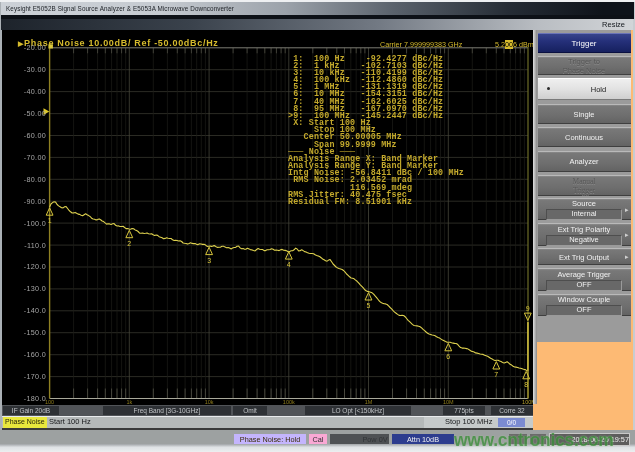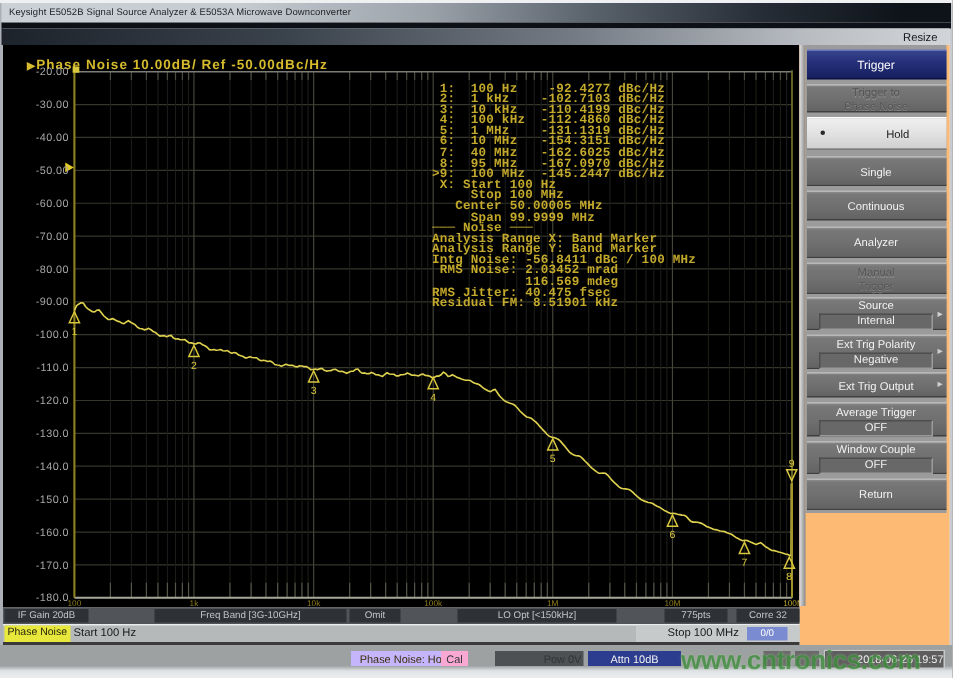--- a/index.html
+++ b/index.html
@@ -276,57 +276,57 @@
 <text x="368.5" y="308.0" text-anchor="middle" font-size="7" fill="#d8c63c" font-family="Liberation Sans, sans-serif">5</text>
 <path d="M448.3,343.4 L444.9,350.8 L451.7,350.8 Z" fill="none" stroke="#d8c63c" stroke-width="1"></path>
 <text x="448.3" y="358.8" text-anchor="middle" font-size="7" fill="#d8c63c" font-family="Liberation Sans, sans-serif">6</text>
 <path d="M496.3,361.6 L492.9,369.0 L499.7,369.0 Z" fill="none" stroke="#d8c63c" stroke-width="1"></path>
 <text x="496.3" y="377.0" text-anchor="middle" font-size="7" fill="#d8c63c" font-family="Liberation Sans, sans-serif">7</text>
 <path d="M526.2,371.4 L522.8,378.8 L529.6,378.8 Z" fill="none" stroke="#d8c63c" stroke-width="1"></path>
 <text x="526.2" y="386.8" text-anchor="middle" font-size="7" fill="#d8c63c" font-family="Liberation Sans, sans-serif">8</text>
 <path d="M527.8,320.5 L524.4,313.1 L531.2,313.1 Z" fill="none" stroke="#d8c63c" stroke-width="1"></path>
 <text x="527.8" y="311.3" text-anchor="middle" font-size="7" fill="#d8c63c" font-family="Liberation Sans, sans-serif">9</text>
   </svg>
+  <div id="carrier">Carrier 7.999999383 GHz<span class="p2">5.2<span class="inv">00</span>6 dBm</span></div>
   <div id="mlist"> 1:  100 Hz    -92.4277 dBc/Hz<br> 2:  1 kHz    -102.7103 dBc/Hz<br> 3:  10 kHz   -110.4199 dBc/Hz<br> 4:  100 kHz  -112.4860 dBc/Hz<br> 5:  1 MHz    -131.1319 dBc/Hz<br> 6:  10 MHz   -154.3151 dBc/Hz<br> 7:  40 MHz   -162.6025 dBc/Hz<br> 8:  95 MHz   -167.0970 dBc/Hz<br>&gt;9:  100 MHz  -145.2447 dBc/Hz<br> X: Start 100 Hz<br>     Stop 100 MHz<br>   Center 50.00005 MHz<br>     Span 99.9999 MHz<br>─── Noise ───<br>Analysis Range X: Band Marker<br>Analysis Range Y: Band Marker<br>Intg Noise: -56.8411 dBc / 100 MHz<br> RMS Noise: 2.03452 mrad<br>            116.569 mdeg<br>RMS Jitter: 40.475 fsec<br>Residual FM: 8.51901 kHz</div>
   <div id="menu">
       <div class="edge"></div>
       <div class="bg"></div>
 <div class="mbtn mtitle" style="top:3px;height:19.6px;">Trigger</div>
 <div class="mbtn mdis" style="top:25.5px;height:19.0px;">Trigger to<br>Phase Noise</div>
 <div class="mbtn mact" style="top:47.5px;height:22.5px;padding-left:29px;"><span class="dot"></span>Hold</div>
 <div class="mbtn" style="top:73.5px;height:20.5px;">Single</div>
 <div class="mbtn" style="top:97.4px;height:19.6px;">Continuous</div>
 <div class="mbtn" style="top:121.30000000000001px;height:20.4px;">Analyzer</div>
-<div class="mbtn mdis" style="top:145.0px;height:20.7px;">Manual<br>Trigger</div>
+<div class="mbtn mdis" style="top:145.0px;height:20.7px;font-family:Liberation Serif, serif;">Manual<br>Trigger</div>
 <div class="mbtn" style="top:168.3px;height:22.1px;padding-top:0;">Source<span class="arr">▸</span><div class="sub">Internal</div></div>
 <div class="mbtn" style="top:192.7px;height:23.4px;padding-top:2px;">Ext Trig Polarity<span class="arr">▸</span><div class="sub">Negative</div></div>
 <div class="mbtn" style="top:217.9px;height:17.5px;">Ext Trig Output<span class="arr">▸</span></div>
 <div class="mbtn" style="top:238.0px;height:23.0px;padding-top:2px;">Average Trigger<div class="sub">OFF</div></div>
 <div class="mbtn" style="top:263.7px;height:22.1px;padding-top:2px;">Window Couple<div class="sub">OFF</div></div>
-<div class="mbtn" style="top:288.5px;height:21.0px;">Return</div>
   </div>
   <div id="sbar1">
     <div class="seg" style="left:1px;width:56px;">IF Gain 20dB</div>
     <div class="seg" style="left:101px;width:128px;">Freq Band [3G-10GHz]</div>
     <div class="seg" style="left:231px;width:34px;">Omit</div>
     <div class="seg" style="left:303px;width:106px;">LO Opt [&lt;150kHz]</div>
     <div class="seg" style="left:441px;width:42px;">775pts</div>
     <div class="seg" style="left:489px;width:42px;">Corre 32</div>
   </div>
   <div id="row2">
       <span style="position:absolute;left:422px;top:0;width:109px;height:11.5px;background:#c6caca;"></span>
     <span class="pn">Phase Noise</span>
       <span class="st">Start 100 Hz</span>
     <span class="sp">Stop 100 MHz</span>
       <span class="oo">0/0</span>
   </div>
   <div id="dline"></div>
   <div id="taskbar">
     <div class="badge" style="left:234px;width:72px;background:#c4b5fd;color:#3a2c08;">Phase Noise: Hold</div>
-    <div class="badge" style="left:294px;width:18px;background:#f9a8d4;color:#313437;">Cal</div>
+    <div class="badge" style="left:309px;width:18px;background:#f9a8d4;color:#313437;">Cal</div>
     <div class="badge" style="left:330px;width:28px;background:#4e5154;color:#313437;padding-left:36px;">Ctrl 0V</div>
     <div class="badge" style="left:361px;width:28px;background:#4e5154;color:#313437;">Pow 0V</div>
     <div class="badge" style="left:392px;width:62px;background:#2c3c8e;color:#f0f0f0;">Attn 10dB</div>
     <div class="badge" style="left:509px;width:18px;background:#6a6a6a;"></div>
     <div class="badge" style="left:530px;width:16px;background:#6a6a6a;"></div>
   </div>
   <div id="bborder"></div>
   <div id="date">2018-06-26 19:57</div>
   <div id="wm">www.cntronics.com</div>
 </div>

